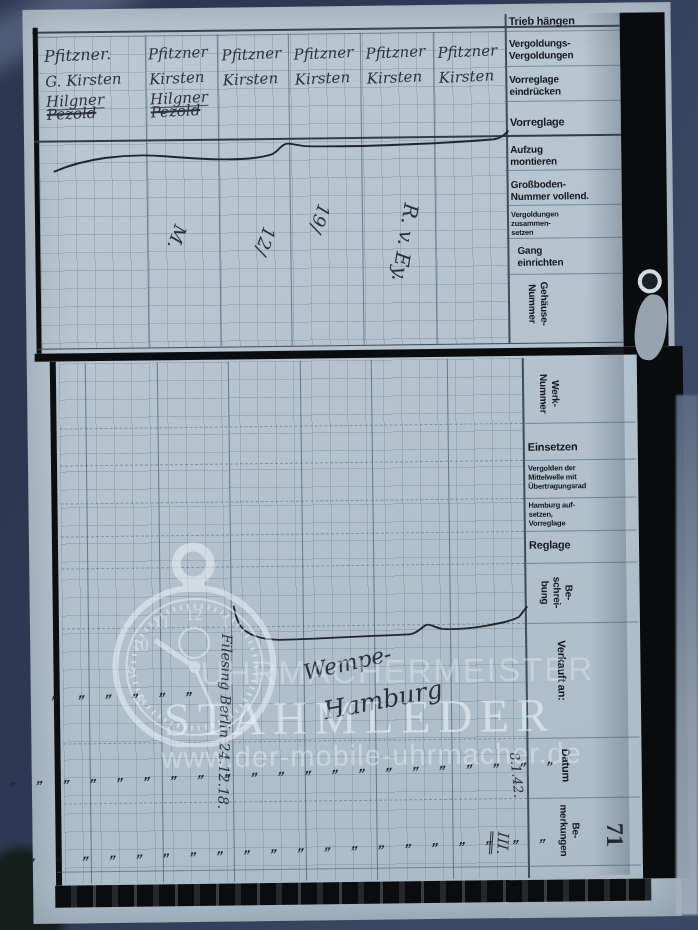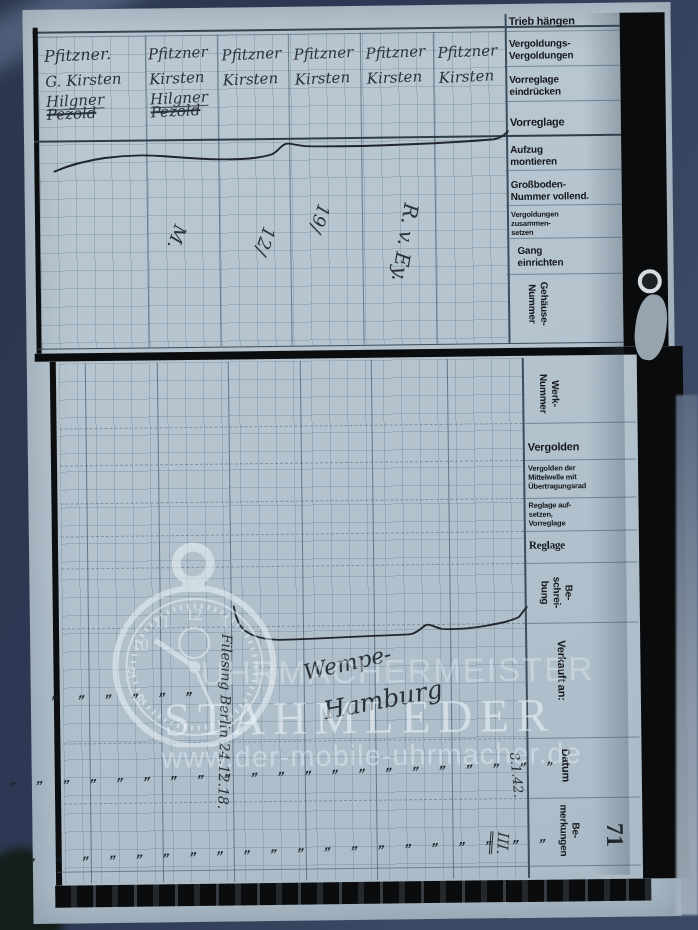--- a/index.html
+++ b/index.html
@@ -171,28 +171,28 @@
     <div class="hline" style="left:494px;top:527px;width:114px;height:1px;opacity:.65;"></div>
     <div class="hline" style="left:494px;top:559px;width:114px;height:1px;opacity:.65;"></div>
     <div class="hline" style="left:494px;top:619px;width:114px;height:1px;opacity:.65;"></div>
     <div class="hline" style="left:494px;top:734px;width:114px;height:1px;opacity:.65;"></div>
     <div class="hline" style="left:494px;top:794px;width:114px;height:1px;opacity:.65;"></div>
     <div class="hline" style="left:24px;top:862px;width:584px;height:1px;opacity:.7;"></div>
     <div class="bottomband"></div>
 
     <div class="ctr rotlbl" style="left:522px;top:390px;--r:90deg;">Werk-
 Nummer</div>
-    <div class="lbl one" style="left:500px;top:437px;">Vergolden</div>
+    <div class="lbl one" style="left:500px;top:437px;">Einsetzen</div>
     <div class="lbl tiny" style="left:500px;top:460px;">Vergolden der
 Mittelwelle mit
 Übertragungsrad</div>
-    <div class="lbl tiny" style="left:500px;top:497px;">Reglage auf-
+    <div class="lbl tiny" style="left:500px;top:497px;">Hamburg auf-
 setzen,
 Vorreglage</div>
-    <div class="lbl one" style="left:500px;top:535px;font-family:Liberation Serif, serif;">Reglage</div>
+    <div class="lbl one" style="left:500px;top:535px;">Reglage</div>
     <div class="ctr rotlbl" style="left:527px;top:589px;--r:90deg;">Be-
 schrei-
 bung</div>
     <div class="ctr rotlbl" style="left:531px;top:667px;--r:90deg;font-size:11px;">Verkauft an:</div>
     <div class="ctr rotlbl" style="left:534px;top:762px;--r:90deg;font-size:11px;">Datum</div>
     <div class="ctr rotlbl" style="left:537px;top:827px;--r:90deg;">Be-
 merkungen</div>
     <div class="ctr pagenum" style="left:582px;top:832px;--r:90deg;">71</div>
 
     <svg class="brace" style="left:200px;top:596px;" width="305" height="42" viewBox="0 0 305 42">

